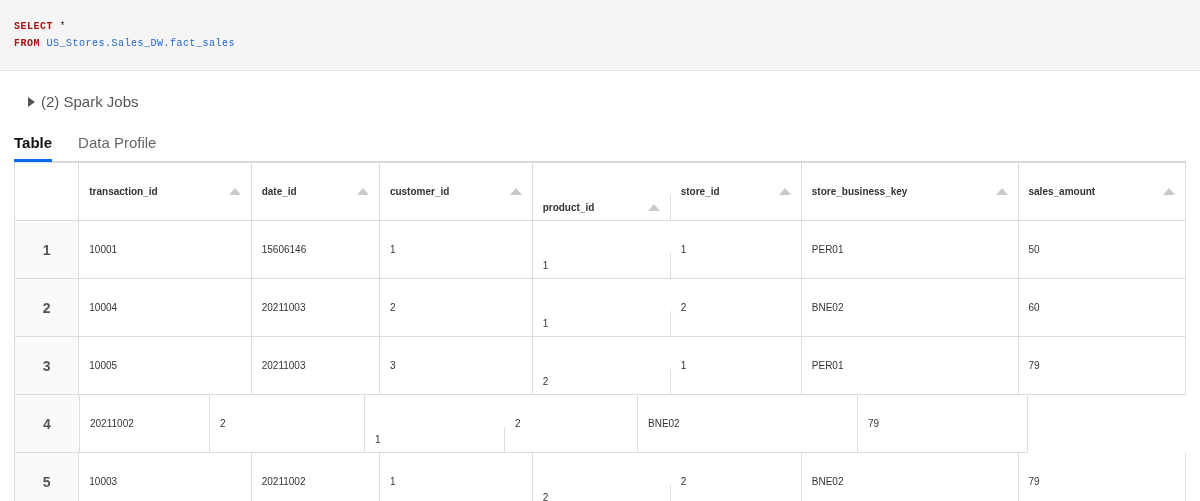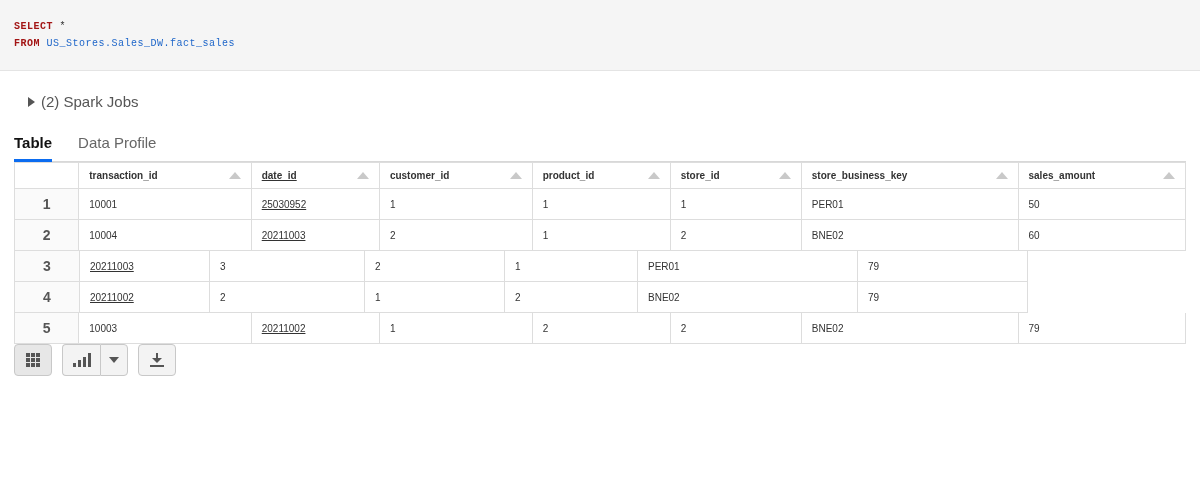--- a/index.html
+++ b/index.html
@@ -74,23 +74,23 @@
   .rownum {
     width: 65px;
     justify-content: center;
     color: #555;
     font-weight: 600;
     font-size: 14px;
     background: #fafafa;
   }
   .grid-header .rownum { background: #fff; }
   .col-transaction { width: 175px; }
-  .col-date { width: 130px; text-decoration: underline; }
+  .col-date { width: 130px; }
   .col-customer { width: 155px; gap: 31px; }
-  .col-product { width: 140px; }
+  .col-product { width: 140px; margin-top: 32px; }
   .col-store { width: 133px; }
   .col-business { width: 220px; }
   .col-amount { width: 170px; }
   .sort-icon {
     margin-left: auto;
     width: 0; height: 0;
     border-left: 6px solid transparent;
     border-right: 6px solid transparent;
     border-bottom: 7px solid #c9c9c9;
   }
@@ -202,39 +202,40 @@
       </div>
       <div class="cell col-amount">
         <span>sales_amount</span>
         <span class="sort-icon"></span>
       </div>
     </div>
 
     <div class="grid-row">
       <div class="cell rownum">1</div>
       <div class="cell col-transaction">10001</div>
-      <div class="cell col-date">25030952</div>
+      <div class="cell col-date">15606146</div>
       <div class="cell col-customer">1</div>
       <div class="cell col-product">1</div>
       <div class="cell col-store">1</div>
       <div class="cell col-business">PER01</div>
       <div class="cell col-amount">50</div>
     </div>
     <div class="grid-row">
       <div class="cell rownum">2</div>
       <div class="cell col-transaction">10004</div>
       <div class="cell col-date">20211003</div>
       <div class="cell col-customer">2</div>
       <div class="cell col-product">1</div>
       <div class="cell col-store">2</div>
       <div class="cell col-business">BNE02</div>
       <div class="cell col-amount">60</div>
     </div>
     <div class="grid-row">
       <div class="cell rownum">3</div>
+      <div class="cell col-transaction">10005</div>
       <div class="cell col-date">20211003</div>
       <div class="cell col-customer">3</div>
       <div class="cell col-product">2</div>
       <div class="cell col-store">1</div>
       <div class="cell col-business">PER01</div>
       <div class="cell col-amount">79</div>
     </div>
     <div class="grid-row">
       <div class="cell rownum">4</div>
       <div class="cell col-date">20211002</div>

